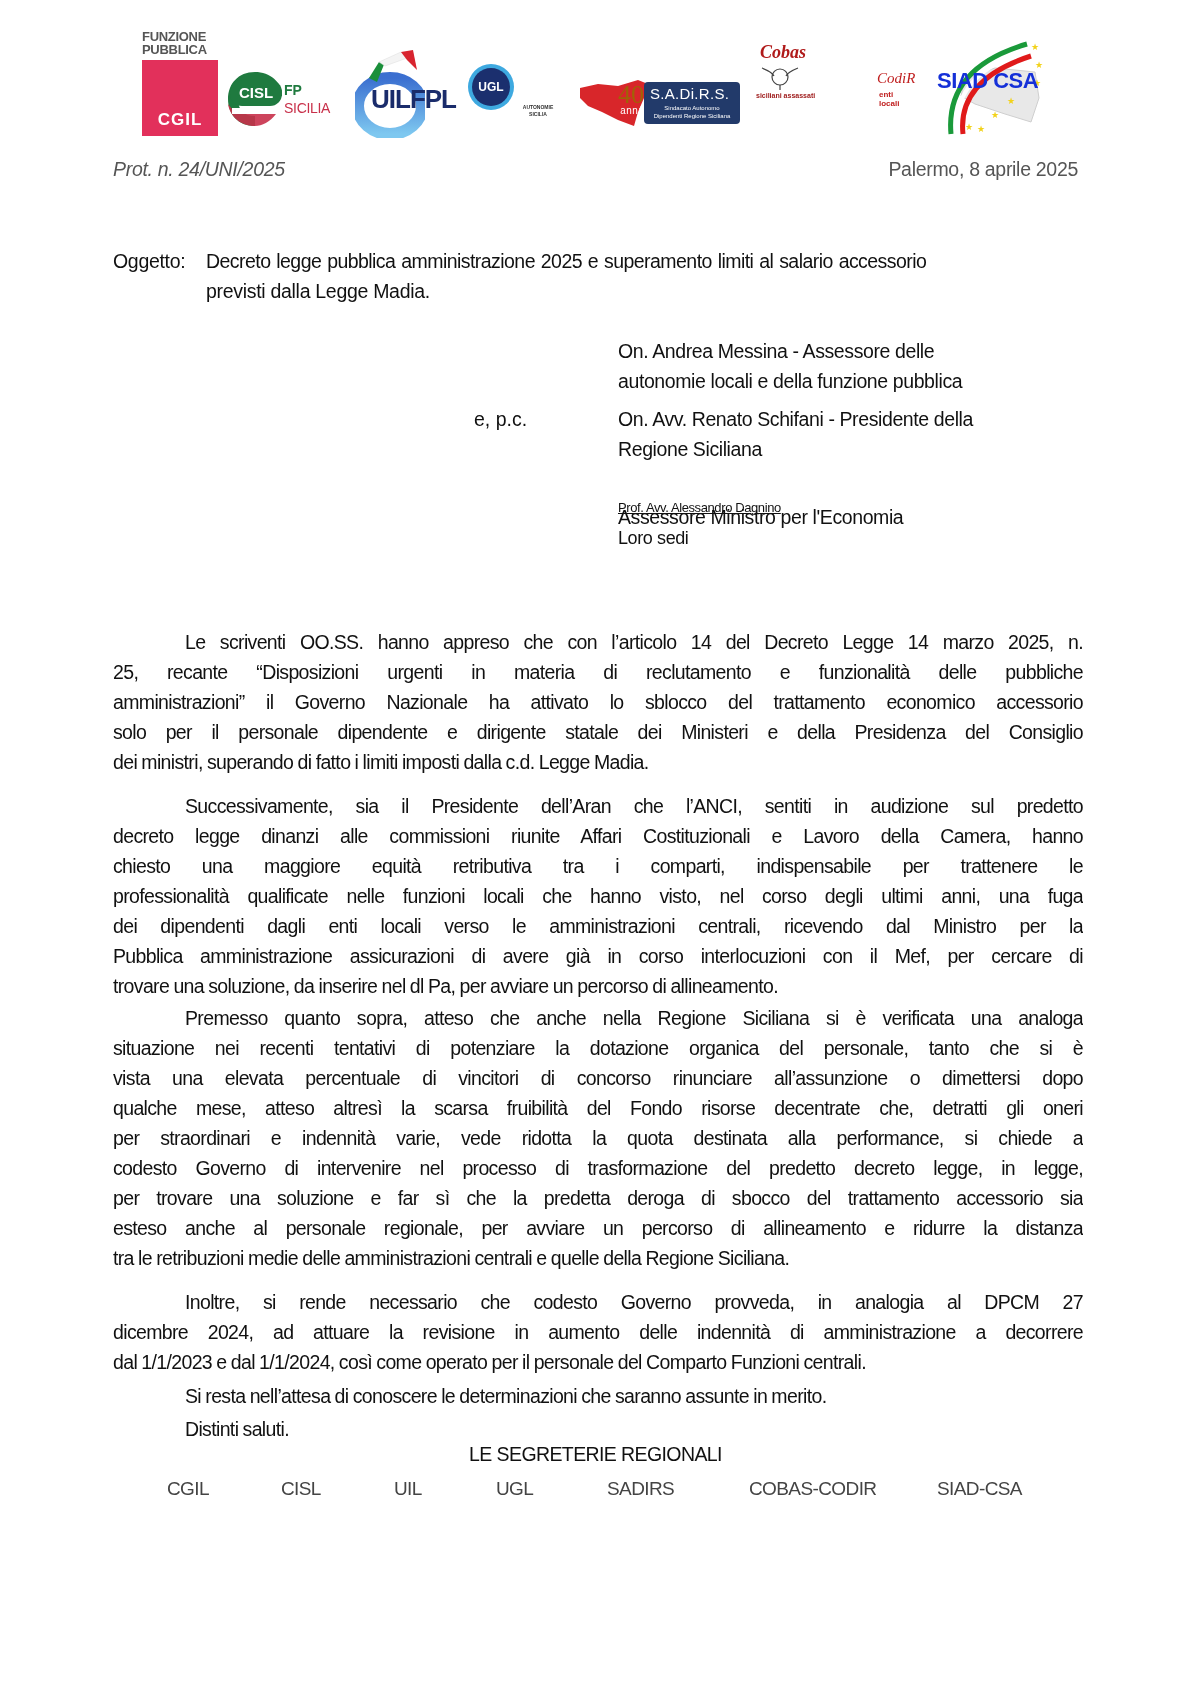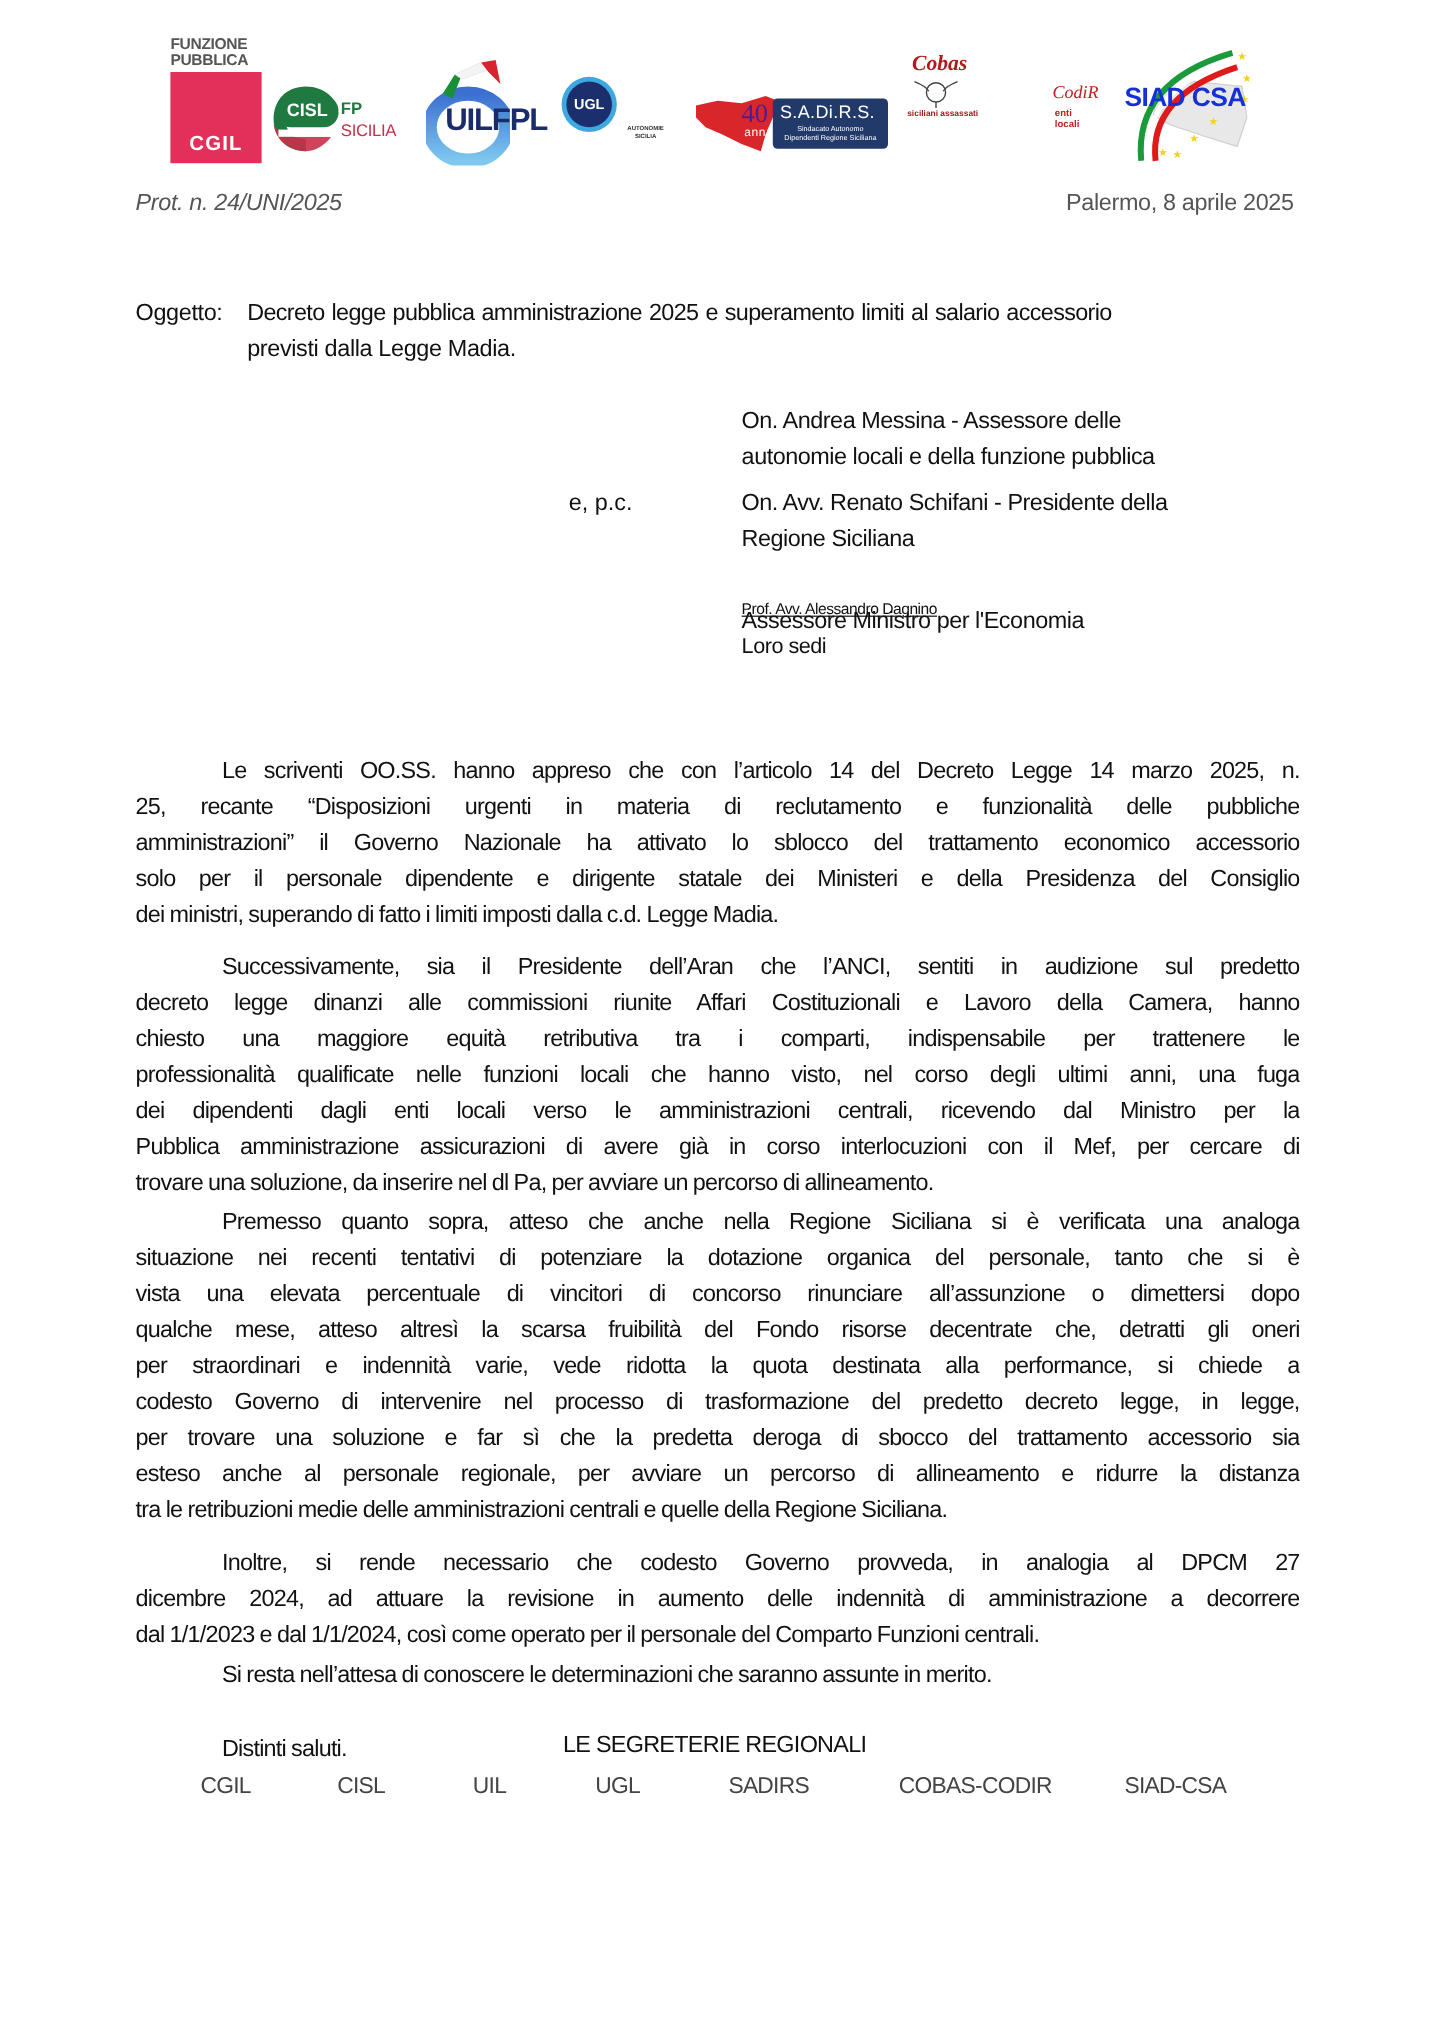--- a/index.html
+++ b/index.html
@@ -70,21 +70,21 @@
     <div class="auto abs" style="left:50px; top:40px; width:40px;">
       <div>AUTONOMIE</div>
       <div>SICILIA</div>
     </div>
   </div>
 
   <div class="logo" style="left:578px; top:78px; width:162px; height:50px;">
     <svg width="72" height="50" viewBox="0 0 72 50" style="position:absolute; left:0; top:0;">
       <path d="M2 10 L20 6 L40 8 L60 2 L70 6 L66 20 L60 34 L56 48 L40 42 L24 34 L10 28 L2 20 Z" fill="#d8262a"></path>
     </svg>
-    <div class="abs" style="left:40px; top:6px; color:#4c1d95; font-family:'Liberation Serif',serif; font-size:22px; line-height:22px;">40</div>
+    <div class="abs" style="left:40px; top:6px; color:#a16207; font-family:'Liberation Serif',serif; font-size:26px; line-height:22px;">40</div>
     <div class="abs" style="left:42px; top:28px; color:#fff; font-family:Liberation Mono, monospace; font-size:10px;">anni</div>
     <div class="sadirs abs" style="left:66px; top:4px; width:96px; height:42px;">
       <div style="position:absolute; left:6px; top:3px; font-size:15px; letter-spacing:0.3px;">S.A.Di.R.S.</div>
       <div style="position:absolute; left:0; width:96px; text-align:center; top:23px; font-size:6px;">Sindacato Autonomo</div>
       <div style="position:absolute; left:0; width:96px; text-align:center; top:31px; font-size:6px;">Dipendenti Regione Siciliana</div>
     </div>
   </div>
 
   <div class="logo" style="left:748px; top:40px; width:162px; height:96px;">
     <div class="abs" style="left:12px; top:2px; font-family:'Liberation Serif',serif; font-style:italic; font-weight:bold; color:#b01a1a; font-size:18px;">Cobas</div>
@@ -158,21 +158,21 @@
     <div class="line body-text just" style="left: 113px; top: 1097px; width: 970px;">qualche mese, atteso altresì la scarsa fruibilità del Fondo risorse decentrate che, detratti gli oneri</div>
     <div class="line body-text just" style="left: 113px; top: 1127px; width: 970px;">per straordinari e indennità varie, vede ridotta la quota destinata alla performance, si chiede a</div>
     <div class="line body-text just" style="left: 113px; top: 1157px; width: 970px;">codesto Governo di intervenire nel processo di trasformazione del predetto decreto legge, in legge,</div>
     <div class="line body-text just" style="left: 113px; top: 1187px; width: 970px;">per trovare una soluzione e far sì che la predetta deroga di sbocco del trattamento accessorio sia</div>
     <div class="line body-text just" style="left: 113px; top: 1217px; width: 970px;">esteso anche al personale regionale, per avviare un percorso di allineamento e ridurre la distanza</div>
     <div class="line body-text" style="left: 113px; top: 1247px;">tra le retribuzioni medie delle amministrazioni centrali e quelle della Regione Siciliana.</div>
     <div class="line body-text just" style="left: 185px; top: 1291px; width: 898px;">Inoltre, si rende necessario che codesto Governo provveda, in analogia al DPCM 27</div>
     <div class="line body-text just" style="left: 113px; top: 1321px; width: 970px;">dicembre 2024, ad attuare la revisione in aumento delle indennità di amministrazione a decorrere</div>
     <div class="line body-text" style="left: 113px; top: 1351px;">dal 1/1/2023 e dal 1/1/2024, così come operato per il personale del Comparto Funzioni centrali.</div>
     <div class="line body-text" style="left: 185px; top: 1385px;">Si resta nell’attesa di conoscere le determinazioni che saranno assunte in merito.</div>
-    <div class="line body-text" style="left: 185px; top: 1418px; margin-top: 28px;">Distinti saluti.</div>
+    <div class="line body-text" style="left: 185px; top: 1418px;">Distinti saluti.</div>
   </div>
 
 <div>
   <div class="line" style="left:0; width:1191px; text-align:center; top:1443px; font-family:'Liberation Sans',sans-serif; font-size:19.5px; letter-spacing:-0.6px;">LE SEGRETERIE REGIONALI</div>
   <div class="sig" style="left:167px;">CGIL</div>
   <div class="sig" style="left:281px;">CISL</div>
   <div class="sig" style="left:394px;">UIL</div>
   <div class="sig" style="left:496px;">UGL</div>
   <div class="sig" style="left:607px;">SADIRS</div>
   <div class="sig" style="left:749px;">COBAS-CODIR</div>

